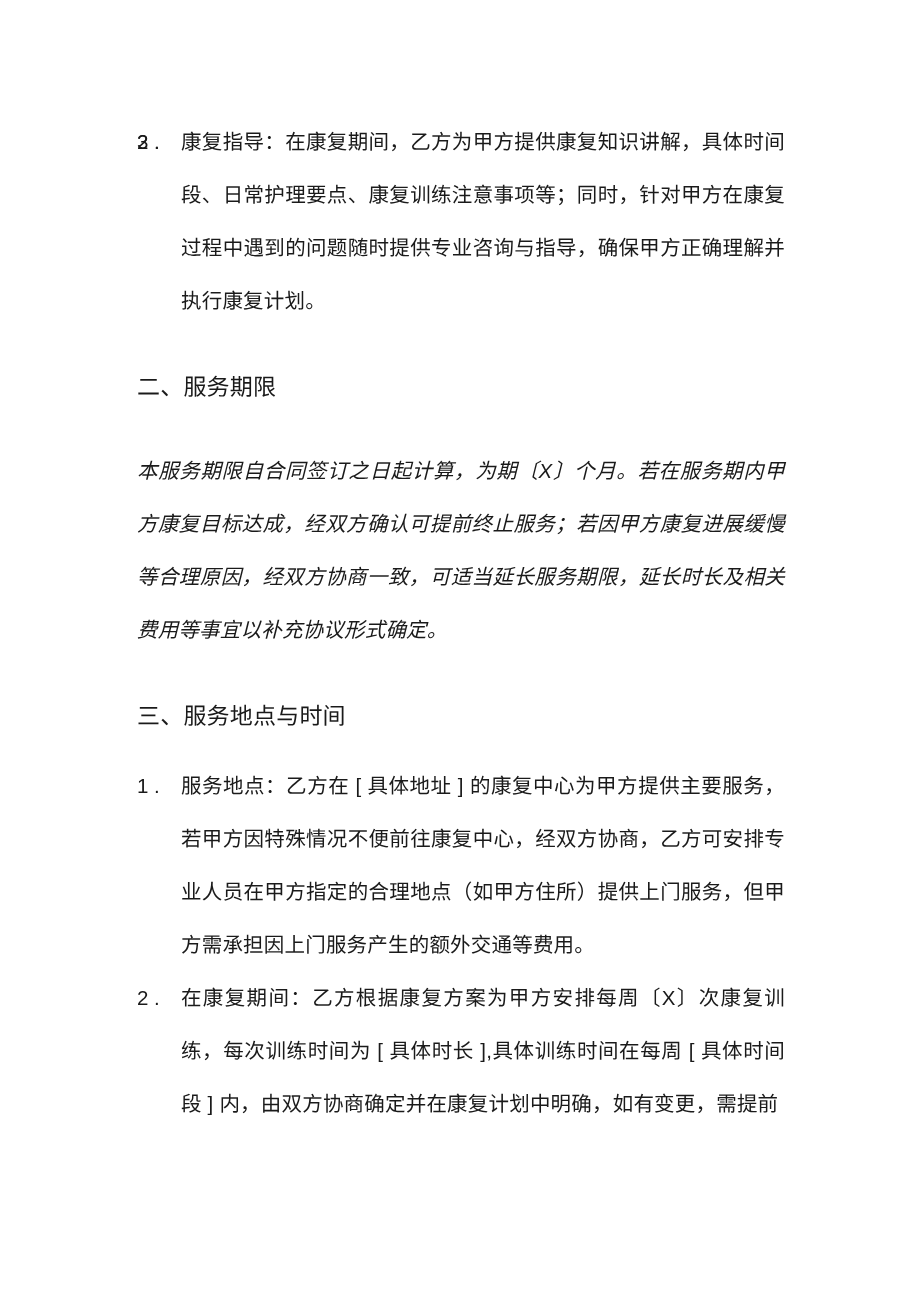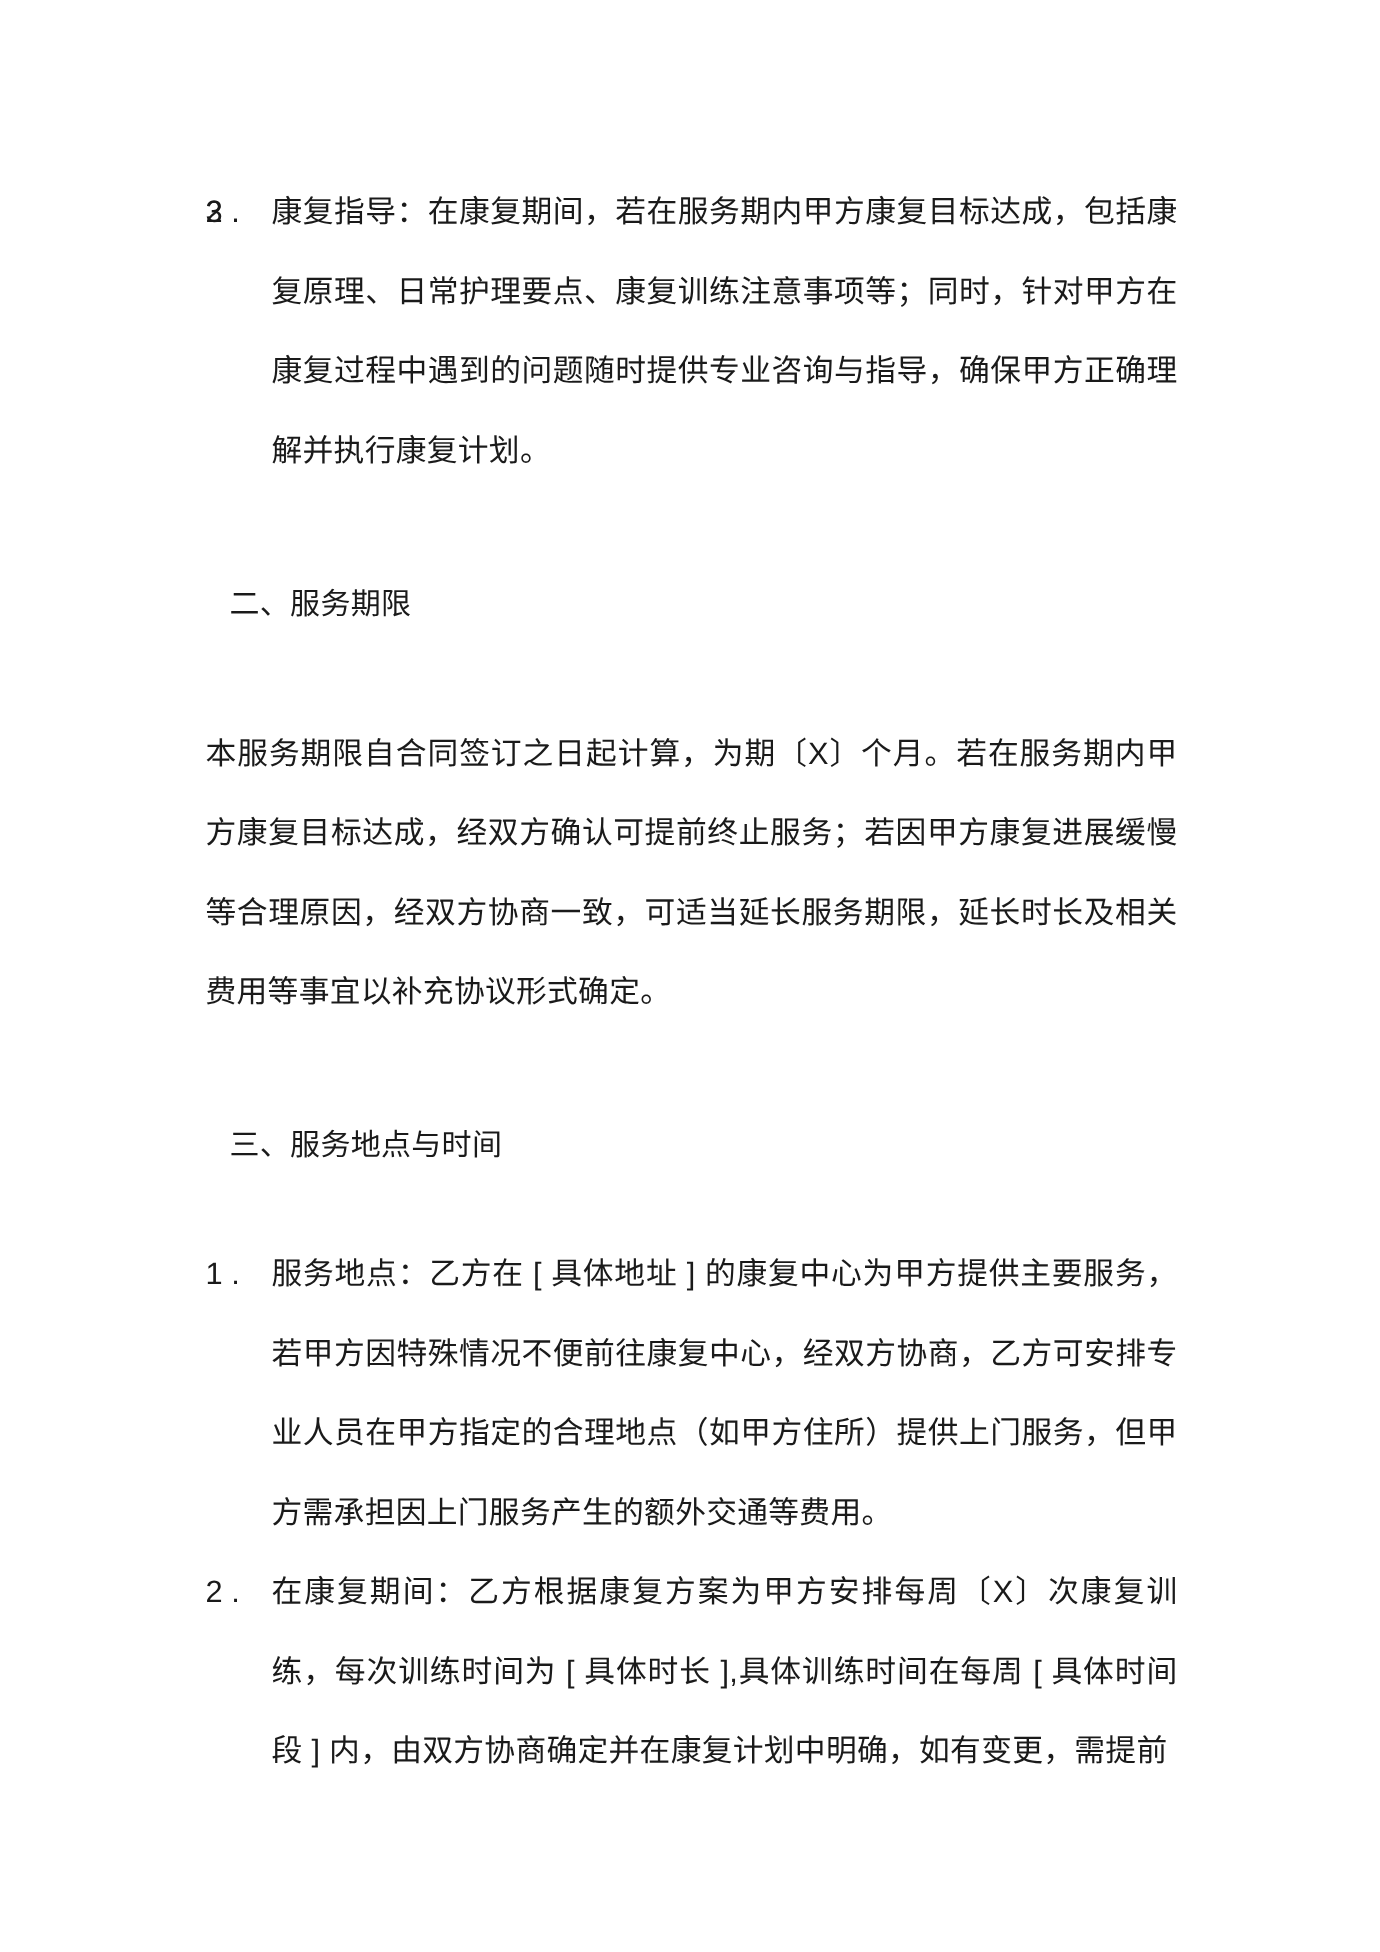--- a/index.html
+++ b/index.html
@@ -32,26 +32,27 @@
 
   
   .para {
     font-size: 20.5px;
     line-height: 53px;
     text-align: justify;
     text-justify: inter-ideograph;
     letter-spacing: 0.2px;
     margin: 0;
     word-break: break-all;
+    font-style: italic;
   }
 
   .section-heading {
-    font-size: 20px;
+    font-size: 23px;
     line-height: 53px;
-    margin: 16px;
+    margin: 0;
     font-weight: 400;
     letter-spacing: 0.2px;
     white-space: nowrap;
   }
 
   
   .num-list {
     margin: 0;
     padding: 0;
     list-style: none;
@@ -92,21 +93,21 @@
 <div class="page">
   <div class="doc-body">
 
     <ol class="num-list">
 
       <li class="num-item">
         <span class="num-marker">2 .</span>
       </li>
 
       <li class="num-item">
-        <span class="num-marker">3 .</span><span>康复指导：在康复期间，若在服务期内甲方康复目标达成，包括康复原理、日常护理要点、康复训练注意事项等；同时，针对甲方在康复过程中遇到的问题随时提供专业咨询与指导，确保甲方正确理解并执行康复计划。</span>
+        <span class="num-marker">3 .</span><span>康复指导：在康复期间，乙方为甲方提供康复知识讲解，具体时间段、日常护理要点、康复训练注意事项等；同时，针对甲方在康复过程中遇到的问题随时提供专业咨询与指导，确保甲方正确理解并执行康复计划。</span>
       </li>
 
     </ol>
 
     <div class="gap-lg"></div>
 
     <h2 class="section-heading">二、服务期限</h2>
 
     <div class="gap-md"></div>
 

